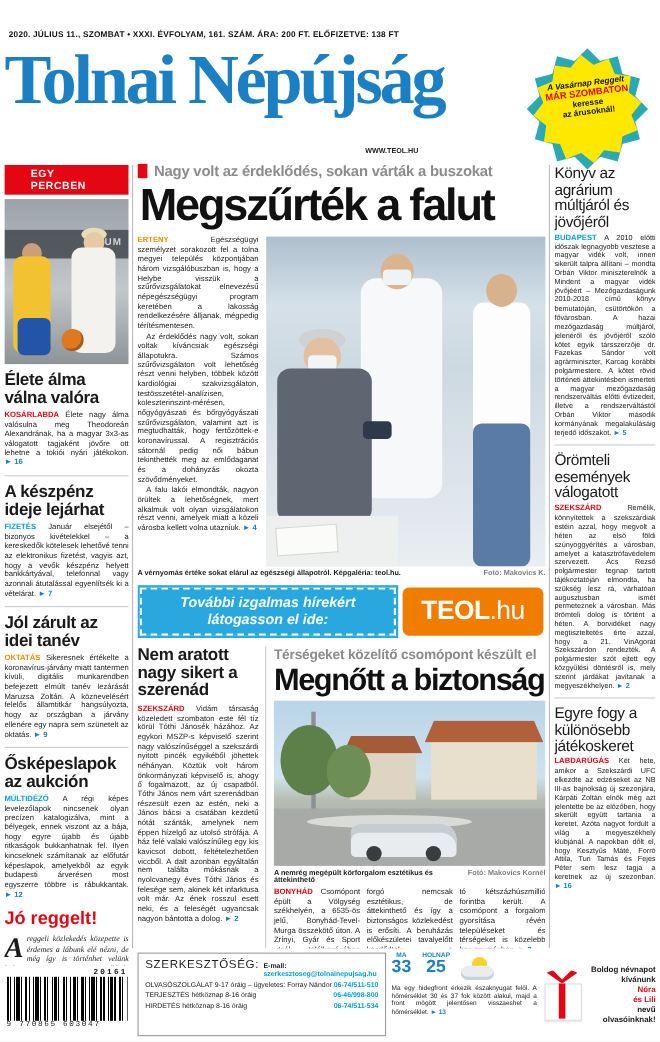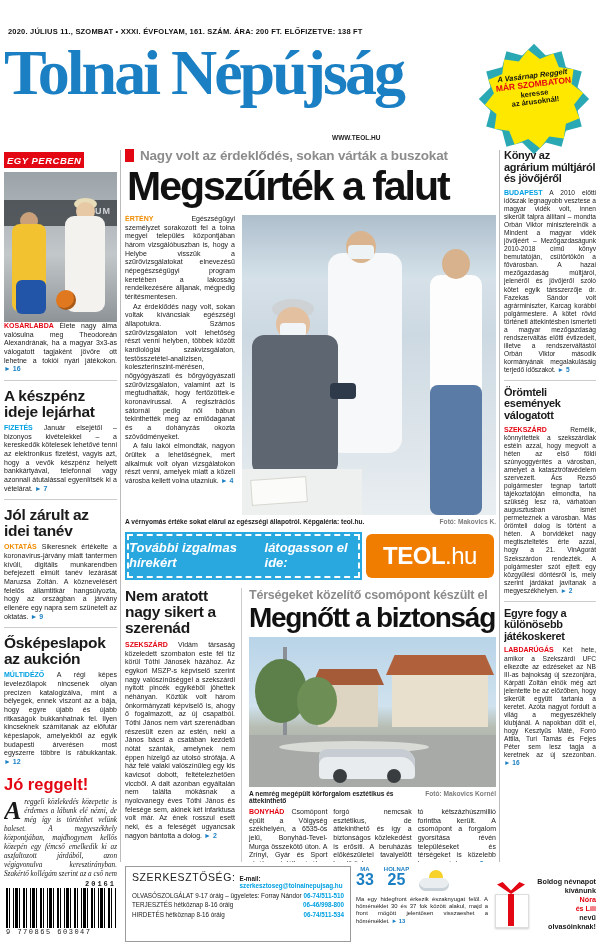--- a/index.html
+++ b/index.html
@@ -26,21 +26,21 @@
   
   .vr{position:absolute;width:1px;background:#bbb;}
   .vr1{left:120px;top:150px;height:712px;}
   .vr2{left:499px;top:150px;height:712px;}
   .col-left{position:absolute;left:4px;top:150px;width:113px;height:728px;overflow:hidden;}
   .col-main{position:absolute;left:125px;top:148px;width:371px;height:714px;overflow:hidden;}
   .col-right{position:absolute;left:504px;top:150px;width:92px;height:712px;overflow:hidden;}
   .sep{border:0;border-top:1px solid #ccc;margin:6px 0;}
   
   .band{display:inline-block;background:#e30613;color:#fff;font-weight:bold;font-size:9.5px;
-        letter-spacing:.5px;padding:3px 3px 2px;font-style:italic;}
+        letter-spacing:.5px;padding:3px 24px 2px;}
   .lphoto{position:relative;width:113px;height:150px;margin-top:4px;overflow:hidden;
           background:linear-gradient(180deg,#9aa3a8 0%,#c2c7ca 55%,#8e9397 100%);}
   .lp-banner{position:absolute;top:28px;left:0;right:0;height:26px;background:#3c4146;opacity:.8;}
   .lp-bannertx{position:absolute;top:34px;right:6px;color:#cfd3d6;font-size:9px;font-weight:bold;letter-spacing:1px;}
   .lp-p1{position:absolute;left:8px;top:52px;width:34px;height:88px;background:#f2c230;border-radius:8px;}
   .lp-p1b{position:absolute;left:12px;top:108px;width:30px;height:34px;background:#2255a8;border-radius:6px;}
   .lp-h1{position:absolute;left:16px;top:40px;width:18px;height:18px;background:#caa07a;border-radius:50%;}
   .lp-p2{position:absolute;right:12px;top:44px;width:40px;height:96px;background:#f4f2ee;border-radius:9px;}
   .lp-h2{position:absolute;right:22px;top:30px;width:19px;height:19px;background:#e8c9a6;border-radius:50%;}
   .lp-hair{position:absolute;right:20px;top:26px;width:23px;height:12px;background:#e9dcb8;border-radius:50%;}
@@ -83,21 +83,21 @@
   .mp-jeans{position:absolute;right:14px;top:170px;width:52px;height:130px;background:#5a7ba6;border-radius:8px;}
   .mp-shead{position:absolute;right:26px;top:34px;width:28px;height:30px;background:#d8b28c;border-radius:50%;}
   .mp-table{position:absolute;left:0;bottom:0;width:120px;height:46px;background:#eef0ef;}
   .mp-paper{position:absolute;left:10px;bottom:12px;width:54px;height:24px;background:#fbfbf9;
             box-shadow:0 0 0 1px #d8d8d2;transform:rotate(-4deg);}
   .caption-row{display:flex;justify-content:space-between;gap:8px;margin-top:3px;font-size:6.6px;}
   .caption-row b{font-weight:bold;}
   .credit{color:#7c7c7c;font-weight:bold;white-space:nowrap;}
   .teol-banner{display:flex;margin:9px 2px 0;height:44px;}
   .teol-left{flex:1;background:#29a8e0;border:2px dashed #fff;outline:2px solid #29a8e0;
-             display:flex;justify-content:center;align-items:center;
+             display:flex;flex-direction:column;justify-content:center;align-items:center;
              color:#fff;font-weight:bold;font-style:italic;font-size:13px;line-height:1.15;}
   .teol-right{width:128px;background:#f07d00;border-radius:6px;margin-left:6px;display:flex;
               align-items:center;justify-content:center;color:#fff;font-size:24px;letter-spacing:-.5px;}
   .teol-right b{font-weight:bold;text-align:right;}
   .bottom-row{display:flex;margin-top:10px;}
   .serenade{width:110px;flex:0 0 auto;padding-right:6px;border-right:1px solid #ccc;height:282px;overflow:hidden;}
   .sh{font-size:15.5px;font-weight:bold;line-height:1.03;letter-spacing:-.3px;margin:0 0 5px;}
   .rb{flex:1;padding-left:7px;overflow:hidden;}
   .rb-kicker{font-size:12.5px;font-weight:bold;color:#8c8c8c;letter-spacing:-.2px;}
   .rb-headline{font-size:28px;font-weight:bold;letter-spacing:-1.3px;line-height:1;margin:2px 0 5px;color:#111;}
@@ -113,21 +113,21 @@
   .rp-pole{position:absolute;left:34px;top:10px;width:4px;height:90px;background:#8b9096;}
   .rp-road{position:absolute;left:0;bottom:0;width:100%;height:52px;background:#a7aaa6;}
   .rp-curb{position:absolute;left:30px;bottom:34px;width:150px;height:12px;background:#d9dcd6;border-radius:50%;}
   .rp-car{position:absolute;left:70px;bottom:8px;width:96px;height:30px;background:#e9ecee;border-radius:8px 14px 4px 4px;
           box-shadow:inset 0 8px 0 #c6ccd2;}
   .rp-wheel{position:absolute;bottom:4px;width:14px;height:14px;background:#3a3d40;border-radius:50%;}
   .rp-w1{left:84px;} .rp-w2{left:138px;}
   .rb-cols{display:flex;gap:6px;margin-top:4px;}
   .rb-cols .c{flex:1;font-size:7px;line-height:1.24;text-align:justify;}
   
-  .rh{font-size:11px;font-weight:bold;line-height:1.05;letter-spacing:-.3px;margin:0 0 4px;}
+  .rh{font-size:14px;font-weight:normal;line-height:1.05;letter-spacing:-.3px;margin:0 0 4px;}
   .rstory .body{font-size:6.6px;line-height:1.22;}
   
   .footer{position:absolute;left:125px;top:866px;width:471px;height:76px;display:flex;gap:5px;}
   .edit-box{width:226px;border:1px solid #9a9a9a;padding:4px 6px;box-sizing:border-box;}
   .edit-head{display:flex;justify-content:space-between;align-items:baseline;gap:4px;}
   .edit-label{font-size:10.5px;letter-spacing:.6px;color:#222;}
   .edit-mail{font-size:6.3px;font-weight:bold;}
   .edit-mail span{color:#00a0e1;}
   .edit-row{display:flex;justify-content:space-between;font-size:6.3px;margin-top:2.5px;}
   .edit-row .ph{color:#00a0e1;font-weight:bold;white-space:nowrap;}
@@ -185,20 +185,21 @@
       <div class="lp-bannertx">CUM</div>
       <div class="lp-h1"></div>
       <div class="lp-p1"></div>
       <div class="lp-p1b"></div>
       <div class="lp-hair"></div>
       <div class="lp-h2"></div>
       <div class="lp-p2"></div>
       <div class="lp-ball"></div>
     </div>
 
+    <div class="lh">Élete álma válna valóra</div>
     <p class="body"><b class="tag tag-red">KOSÁRLABDA</b> <span>Élete nagy álma valósulna meg Theodoreán Alexandrának, ha a magyar 3x3-as válogatott tagjaként jövőre ott lehetne a tokiói nyári játékokon.</span> <b class="pg">► 16</b></p>
     <hr class="sep">
 
     <div class="lh">A készpénz ideje lejárhat</div>
     <p class="body"><b class="tag tag-blue">FIZETÉS</b> <span>Január elsejétől – bizonyos kivételekkel – a kereskedők kötelesek lehetővé tenni az elektronikus fizetést, vagyis azt, hogy a vevők készpénz helyett bankkártyával, telefonnal vagy azonnali átutalással egyenlítsék ki a vételárat.</span> <b class="pg">► 7</b></p>
     <hr class="sep">
 
     <div class="lh">Jól zárult az idei tanév</div>
     <p class="body"><b class="tag tag-orange">OKTATÁS</b> <span>Sikeresnek értékelte a koronavírus-járvány miatt tantermen kívüli, digitális munkarendben befejezett elmúlt tanév lezárását Maruzsa Zoltán. A köznevelésért felelős államtitkár hangsúlyozta, hogy az országban a járvány ellenére egy napra sem szünetelt az oktatás.</span> <b class="pg">► 9</b></p>
     <hr class="sep">

